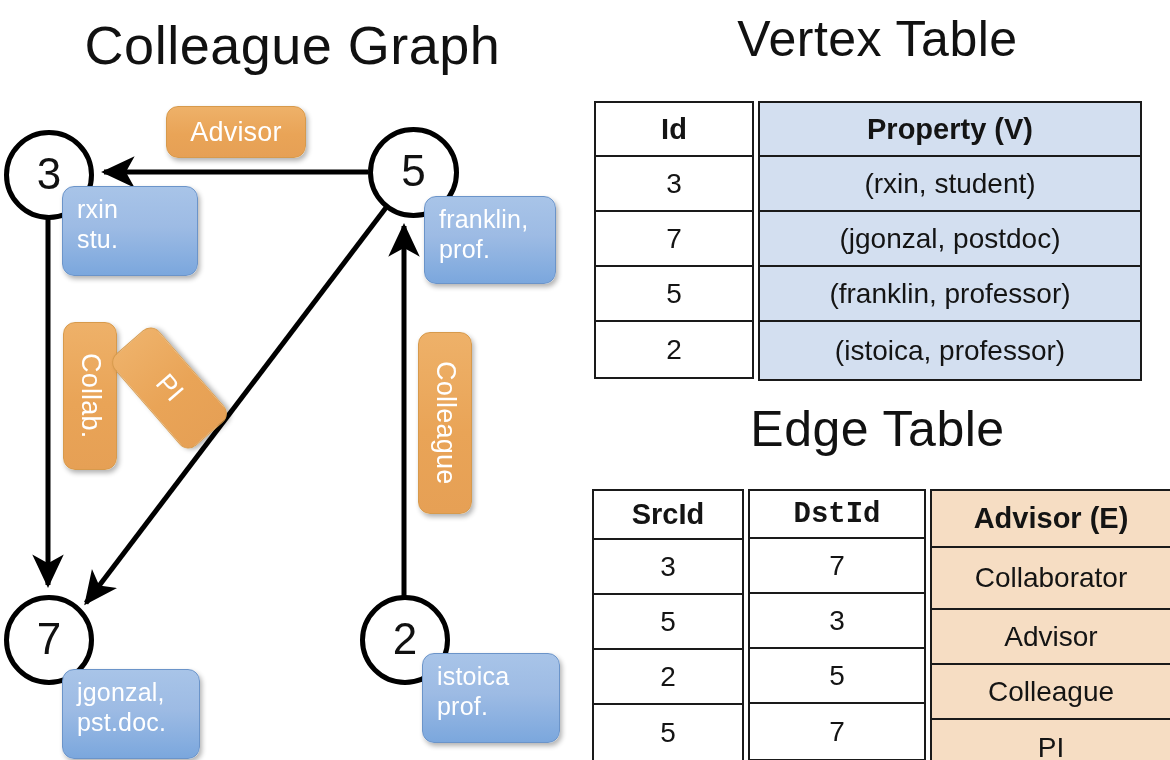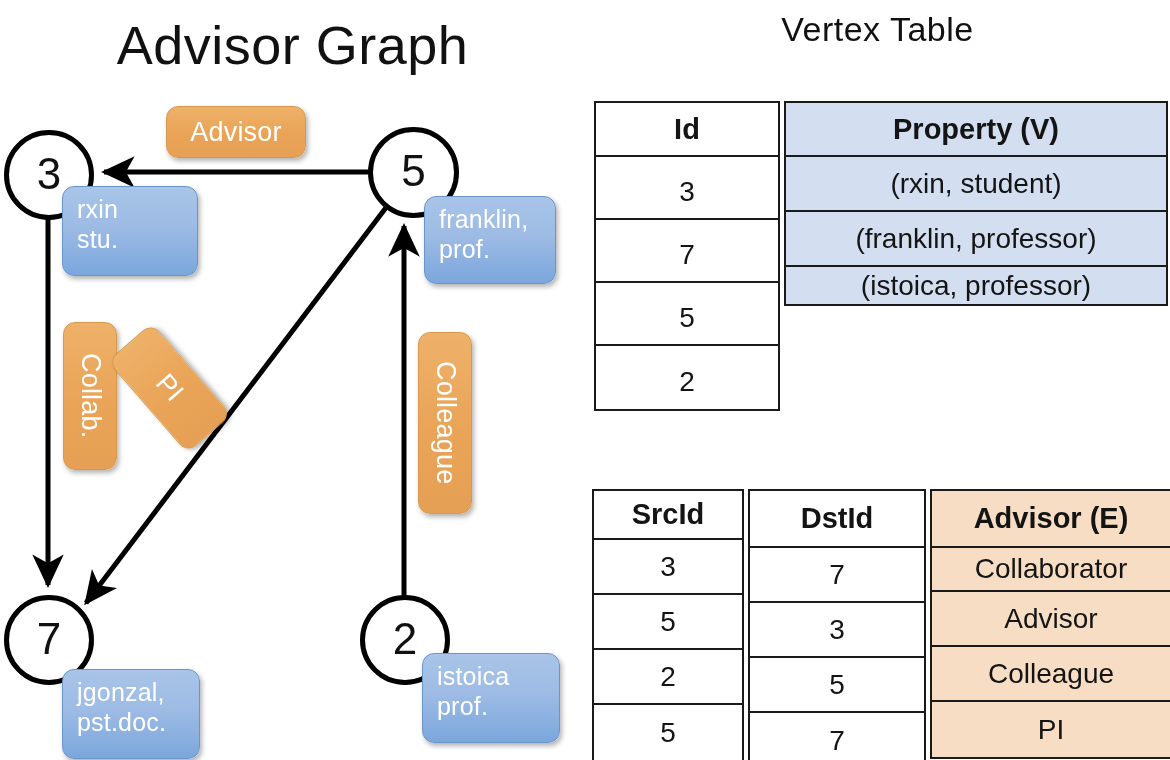--- a/index.html
+++ b/index.html
@@ -13,21 +13,21 @@
   
   .title{
     position:absolute;
     font-family:"Liberation Sans", sans-serif;
     font-weight:300;
     color:#111111;
     letter-spacing:0.5px;
     white-space:nowrap;
   }
   #title-property-graph{left:0;top:14px;width:585px;text-align:center;font-size:54px;}
-  #title-vertex-table{left:585px;top:10px;width:585px;text-align:center;font-size:34px;}
+  #title-vertex-table{left:585px;top:10px;width:585px;text-align:center;font-size:50px;}
   #title-edge-table{left:585px;top:400px;width:585px;text-align:center;font-size:50px;}
 
   
   #graph-panel{position:absolute;left:0;top:0;width:585px;height:760px;}
   #graph-edges{position:absolute;left:0;top:0;width:585px;height:760px;}
 
   .node{
     position:absolute;
     border:5px solid #000;
     border-radius:50%;
@@ -98,22 +98,23 @@
   .cell:last-child{border-bottom:none;}
   .cell.head{font-weight:bold;font-size:29px;}
   .col.blue .cell{background:#d3dff0;}
   .col.orange .cell{background:#f6ddc3;}
 </style>
 </head>
 <body>
 
 <div class="root">
 
-  <div class="title" id="title-property-graph">Advisor Graph</div>
+  <div class="title" id="title-property-graph">Colleague Graph</div>
   <div class="title" id="title-vertex-table">Vertex Table</div>
+  <div class="title" id="title-edge-table">Edge Table</div>
 
   <div id="graph-panel">
 
     <svg id="graph-edges" viewBox="0 0 585 760">
       <defs>
         <marker id="arrow" viewBox="0 0 12 12" refX="10.5" refY="6" markerWidth="7" markerHeight="7" orient="auto-start-reverse">
           <path d="M 0 0.6 L 11.5 6 L 0 11.4 L 3 6 Z" fill="#000"></path>
         </marker>
       </defs>
 
@@ -178,52 +179,53 @@
       <div>pst.doc.</div>
     </div>
 
     <div class="pbox" style="left:422px;top:653px;width:138px;height:90px;">
       <div>istoica</div>
       <div>prof.</div>
     </div>
   </div>
 
   <div class="tbl" id="vertex-table" style="left:594px;top:101px;">
-    <div class="col" style="width:186px;gap:8px;">
+    <div class="col" style="width:160px;">
       <div class="cell head" style="height:54px;">Id</div>
       <div class="cell" style="height:55px;">3</div>
       <div class="cell" style="height:55px;">7</div>
       <div class="cell" style="height:55px;">5</div>
       <div class="cell" style="height:55px;">2</div>
     </div>
     <div class="col blue" style="width:384px;">
       <div class="cell head" style="height:54px;">Property (V)</div>
       <div class="cell" style="height:55px;">(rxin, student)</div>
+      <div class="cell" style="height:55px;">(jgonzal, postdoc)</div>
       <div class="cell" style="height:55px;">(franklin, professor)</div>
-      <div class="cell" style="height:37px;">(istoica, professor)</div>
+      <div class="cell" style="height:57px;">(istoica, professor)</div>
     </div>
   </div>
 
   <div class="tbl" id="edge-table" style="left:592px;top:489px;">
     <div class="col" style="width:152px;">
       <div class="cell head" style="height:49px;">SrcId</div>
       <div class="cell" style="height:55px;">3</div>
       <div class="cell" style="height:55px;">5</div>
       <div class="cell" style="height:55px;">2</div>
       <div class="cell" style="height:55px;">5</div>
     </div>
     <div class="col" style="width:178px;">
-      <div class="cell head" style="height:57px;">DstId</div>
+      <div class="cell head" style="height:48px;font-family:Liberation Mono, monospace;">DstId</div>
       <div class="cell" style="height:55px;">7</div>
       <div class="cell" style="height:55px;">3</div>
       <div class="cell" style="height:55px;">5</div>
       <div class="cell" style="height:55px;">7</div>
     </div>
     <div class="col orange" style="width:242px;">
       <div class="cell head" style="height:57px;">Advisor (E)</div>
-      <div class="cell" style="height:44px;">Collaborator</div>
+      <div class="cell" style="height:62px;">Collaborator</div>
       <div class="cell" style="height:55px;">Advisor</div>
       <div class="cell" style="height:55px;">Colleague</div>
       <div class="cell" style="height:55px;">PI</div>
     </div>
   </div>
 
 </div>
 
 </body></html>

